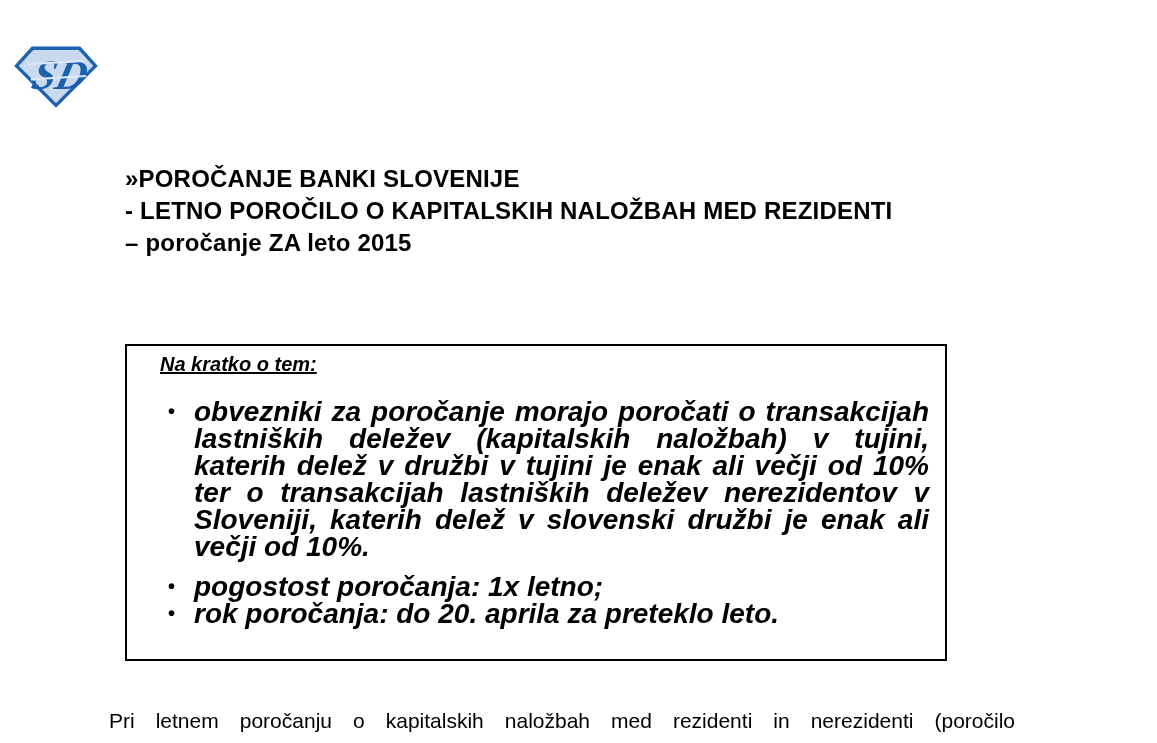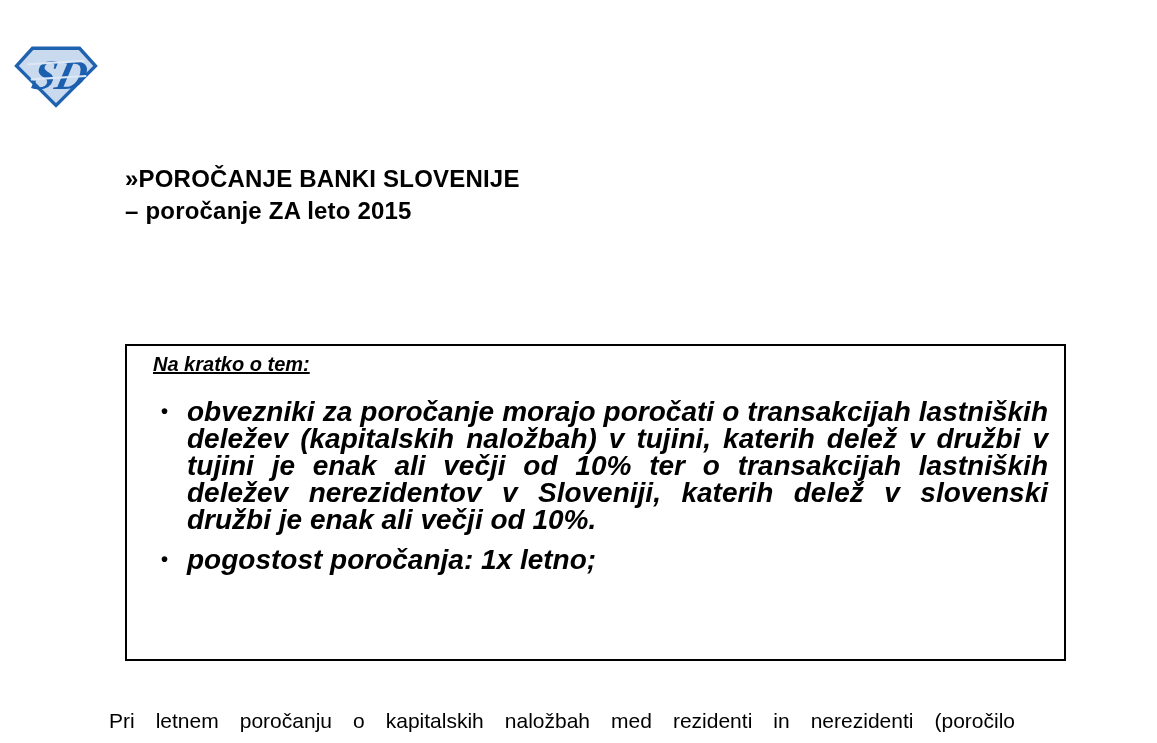--- a/index.html
+++ b/index.html
@@ -30,24 +30,24 @@
     font-weight: bold;
     font-size: 24px;
     line-height: 32px;
     letter-spacing: 0.2px;
   }
 
   .summary-box {
     position: absolute;
     left: 125px;
     top: 344px;
-    width: 941px;
+    width: 822px;
     height: 317px;
     border: 2px solid #000000;
-    padding: 7px 16px 0 24px;
+    padding: 7px 16px 0 31px;
     overflow: hidden;
   }
 
   .summary-heading {
     display: inline-block;
     font-size: 20px;
     font-weight: bold;
     font-style: italic;
     text-decoration: underline;
     margin-left: 2px;
@@ -94,28 +94,32 @@
   <svg viewBox="0 0 100 76">
     <polygon points="3,26 22,5 78,5 97,26 50,73" stroke-width="4" stroke-linejoin="miter" fill="#c9daef" stroke="#1e62b0"></polygon>
     <text x="0" y="0" transform="translate(51 54) skewX(-14)" text-anchor="middle" font-family="Liberation Serif, serif" font-weight="bold" font-style="italic" font-size="50" fill="#1b5fae">SD</text>
     <line x1="16" y1="24" x2="84" y2="20" stroke="#dbe7f5" stroke-width="2.5"></line>
     <line x1="20" y1="42" x2="86" y2="38" stroke="#dbe7f5" stroke-width="2.5"></line>
   </svg>
 </div>
 
 <div class="doc-title">
   <div>»POROČANJE BANKI SLOVENIJE</div>
+  <div>- LETNO POROČILO O KAPITALSKIH NALOŽBAH MED REZIDENTI</div>
   <div>– poročanje ZA leto 2015</div>
 </div>
 
 <div class="summary-box">
   <span class="summary-heading">Na kratko o tem:</span>
   <ul class="bullets">
     <li>
       <span>obvezniki za poročanje morajo poročati o transakcijah lastniških deležev (kapitalskih naložbah) v tujini, katerih delež v družbi v tujini je enak ali večji od 10% ter o transakcijah lastniških deležev nerezidentov v Sloveniji, katerih delež v slovenski družbi je enak ali večji od 10%.</span>
     </li>
     <li class="gap-before">
       <span>pogostost poročanja: 1x letno;</span>
     </li>
+    <li>
+      <span>rok poročanja: do 20. aprila za preteklo leto.</span>
+    </li>
   </ul>
 </div>
 
 <div class="body-paragraph">Pri letnem poročanju o kapitalskih naložbah med rezidenti in nerezidenti (poročilo</div>
 
 </body></html>

